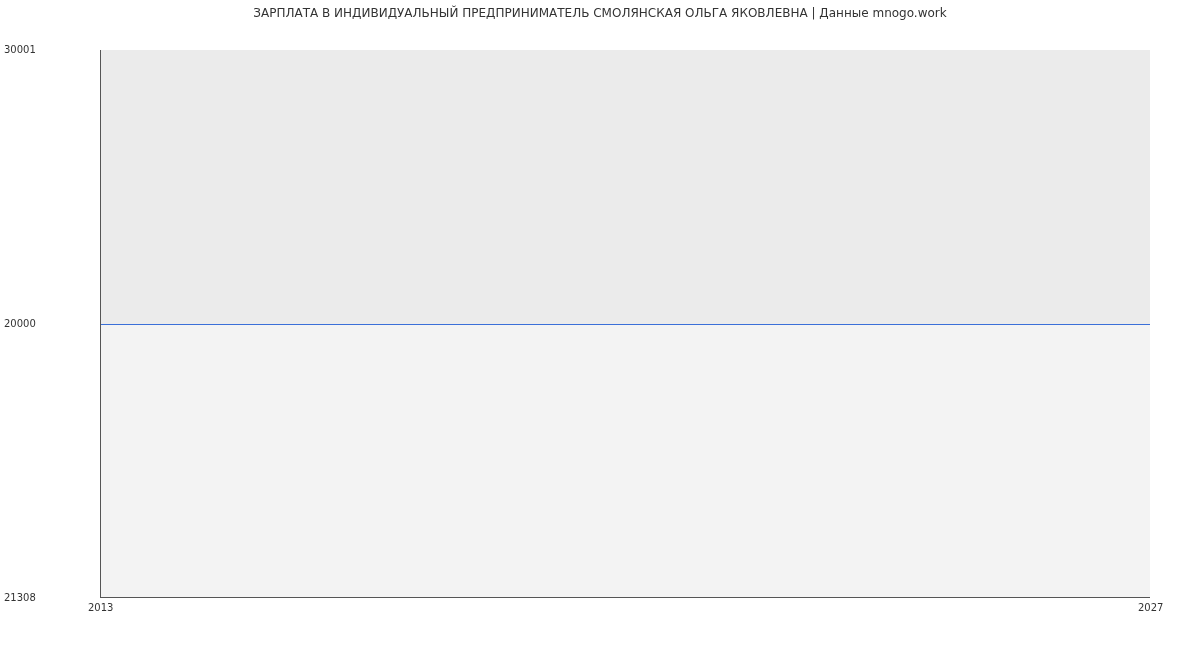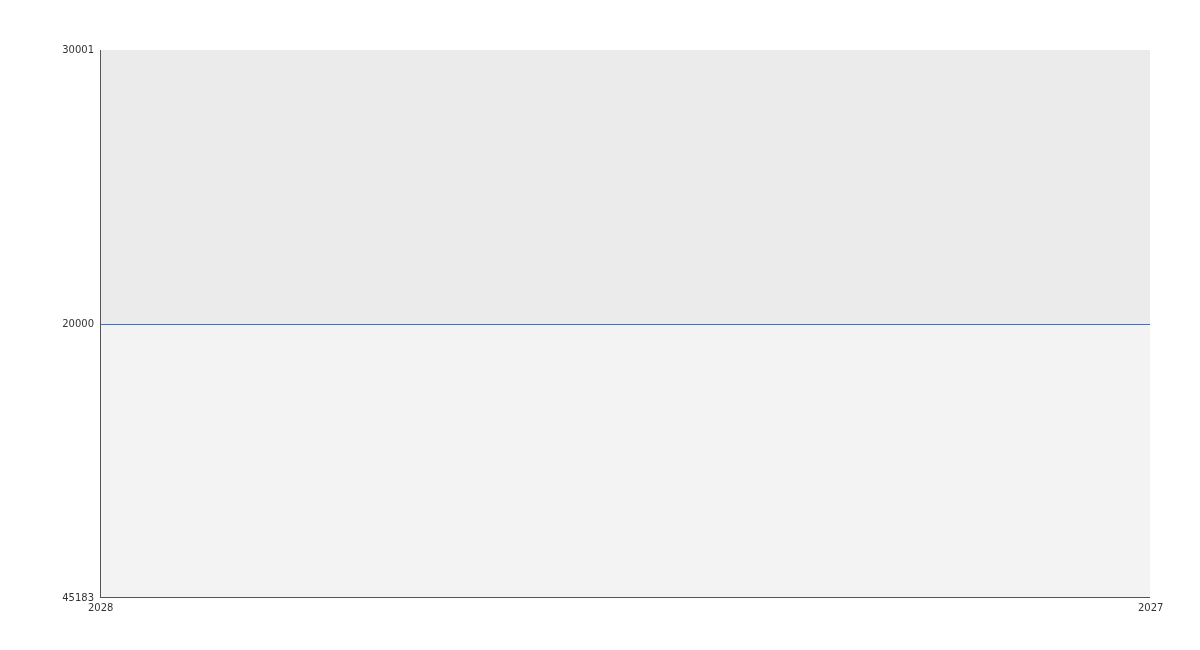--- a/index.html
+++ b/index.html
@@ -50,21 +50,20 @@
     position: absolute;
     left: 0;
     top: 50%;
     width: 100%;
     height: 0;
     border-top: 1px solid #3a6fd8;
   }
   .ytick {
     position: absolute;
     right: 1106px; 
-    text-align: right;
     width: 90px;
     font-size: 10px;
     color: #333;
   }
   .ytick.t-top    { top: 44px; }
   .ytick.t-mid    { top: 318px; }
   .ytick.t-bot    { top: 592px; }
   .xtick {
     position: absolute;
     top: 602px;
@@ -72,26 +71,27 @@
     color: #333;
   }
   .xtick.left  { left: 88px; }
   .xtick.right { left: 1138px; }
 </style>
 </head>
 <body>
 
 <div class="chart-wrap">
 
+  <div class="title">ЗАРПЛАТА В ИНДИВИДУАЛЬНЫЙ ПРЕДПРИНИМАТЕЛЬ СМОЛЯНСКАЯ ОЛЬГА ЯКОВЛЕВНА | Данные mnogo.work</div>
 
   <div class="plot-area">
     <div class="area-fill"></div>
     <div class="series-line"></div>
   </div>
 
   <div class="ytick t-top">30001</div>
   <div class="ytick t-mid">20000</div>
-  <div class="ytick t-bot">45183</div>
+  <div class="ytick t-bot">21308</div>
 
-  <div class="xtick left">2028</div>
+  <div class="xtick left">2013</div>
   <div class="xtick right">2027</div>
 
 </div>
 
 </body></html>

